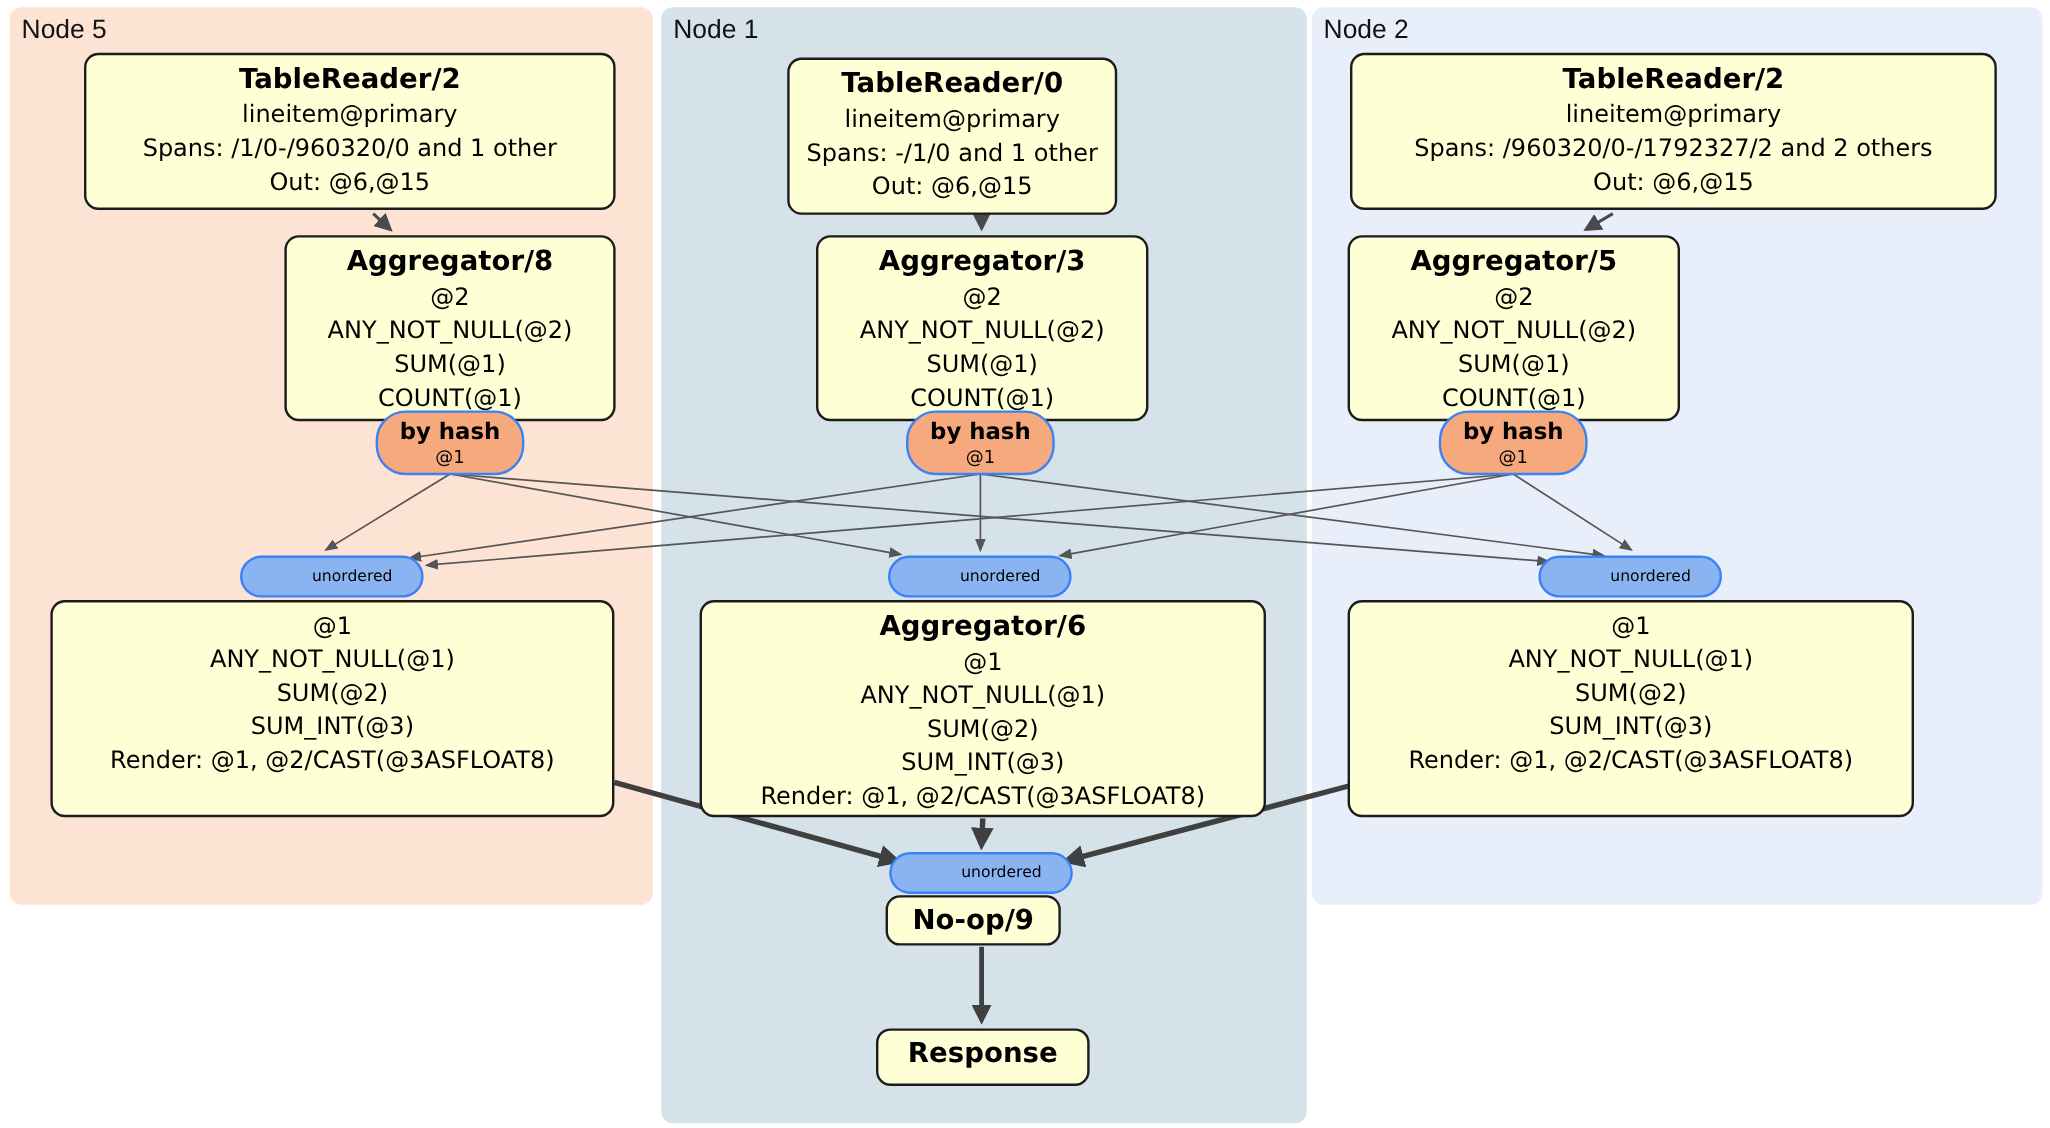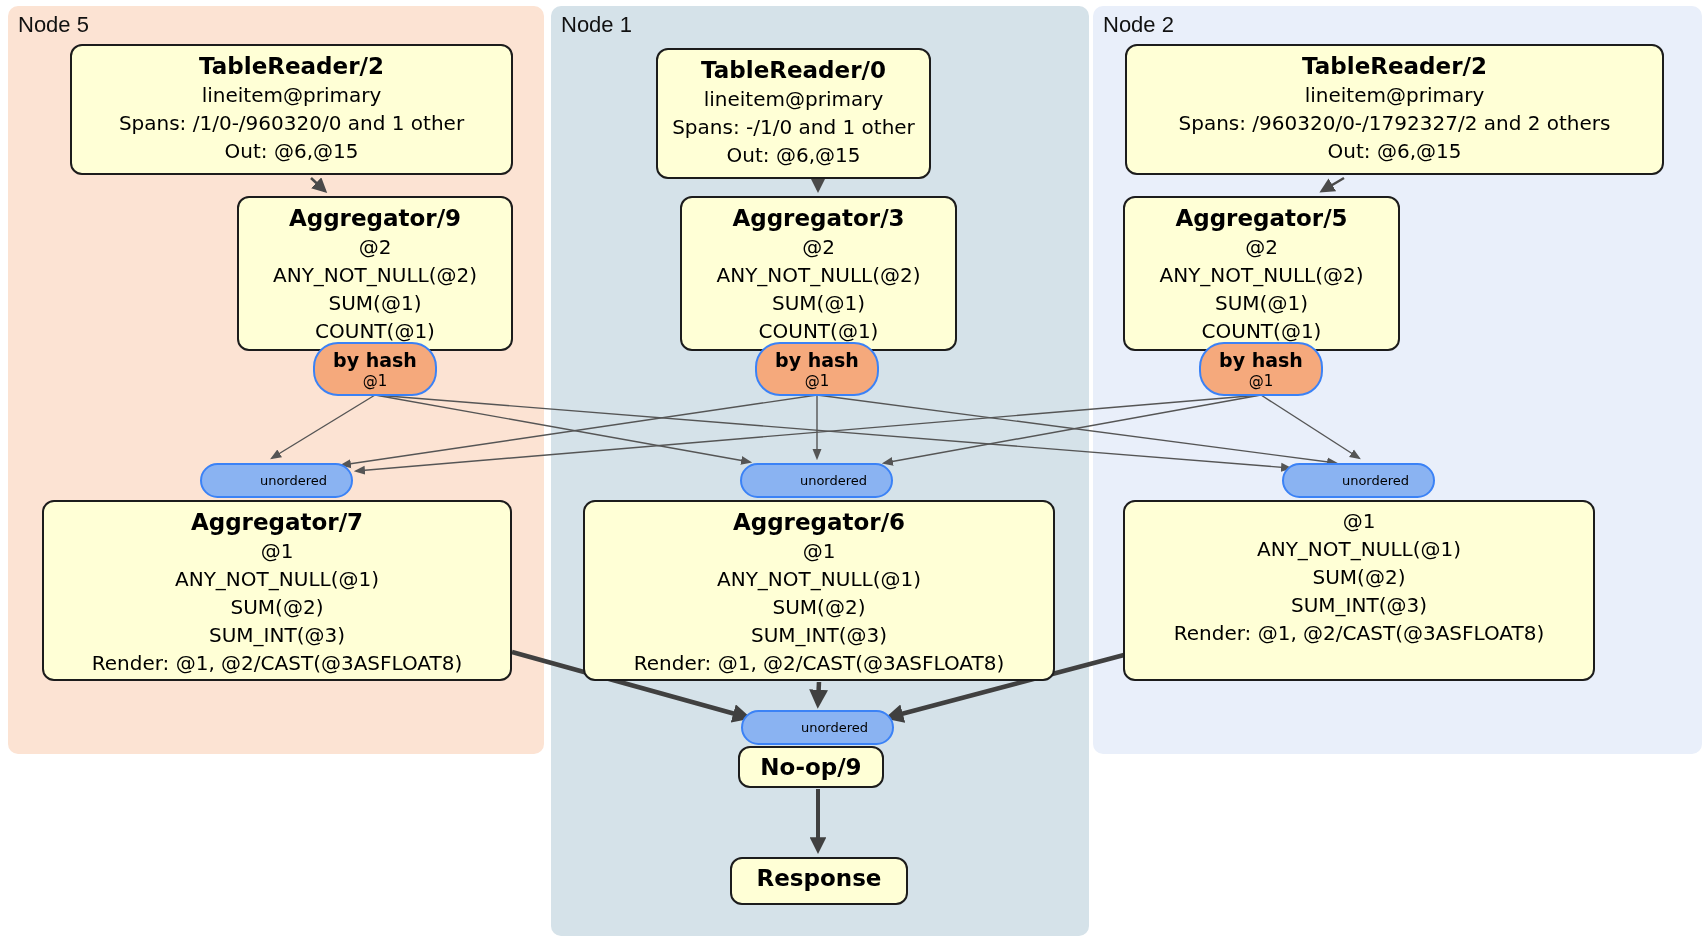--- a/index.html
+++ b/index.html
@@ -148,28 +148,27 @@
   <line x1="818" y1="789" x2="818" y2="849" stroke="#404040" stroke-width="4" marker-end="url(#ah-thick)"></line>
 </svg>
 
 <div class="pbox" id="tr1">
   <div class="title">TableReader/2</div>
   <div class="line">lineitem@primary</div>
   <div class="line">Spans: /1/0-/960320/0 and 1 other</div>
   <div class="line">Out: @6,@15</div>
 </div>
 <div class="pbox" id="agg4">
-  <div class="title">Aggregator/9</div>
+  <div class="title">Aggregator/8</div>
   <div class="line">@2</div>
   <div class="line">ANY_NOT_NULL(@2)</div>
   <div class="line">SUM(@1)</div>
   <div class="line">COUNT(@1)</div>
 </div>
 <div class="pbox" id="agg7">
-  <div class="title">Aggregator/7</div>
   <div class="line">@1</div>
   <div class="line">ANY_NOT_NULL(@1)</div>
   <div class="line">SUM(@2)</div>
   <div class="line">SUM_INT(@3)</div>
   <div class="line">Render: @1, @2/CAST(@3ASFLOAT8)</div>
 </div>
 
 <div class="pbox" id="tr0">
   <div class="title">TableReader/0</div>
   <div class="line">lineitem@primary</div>

